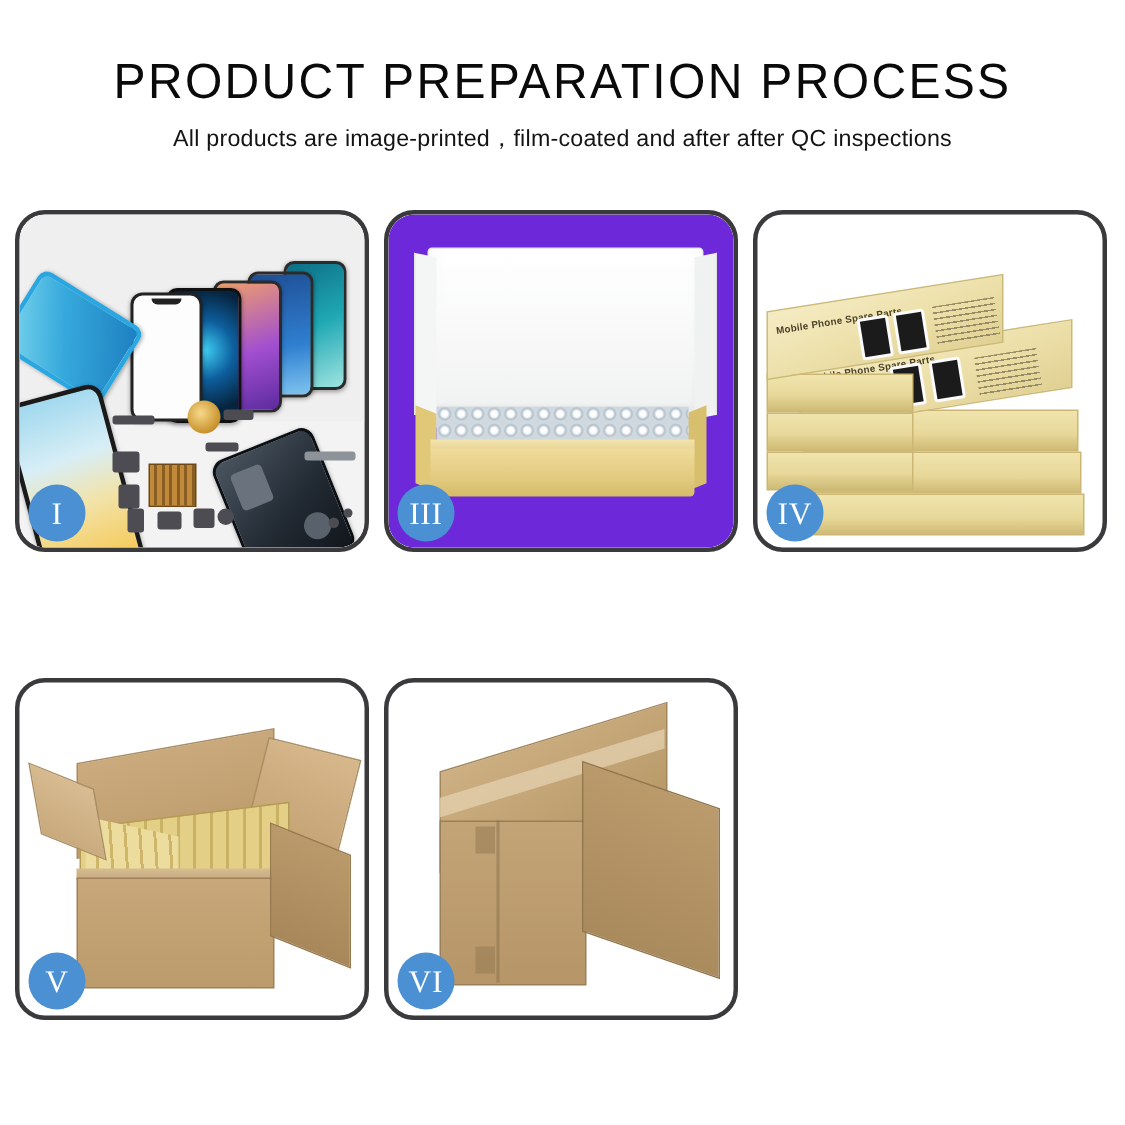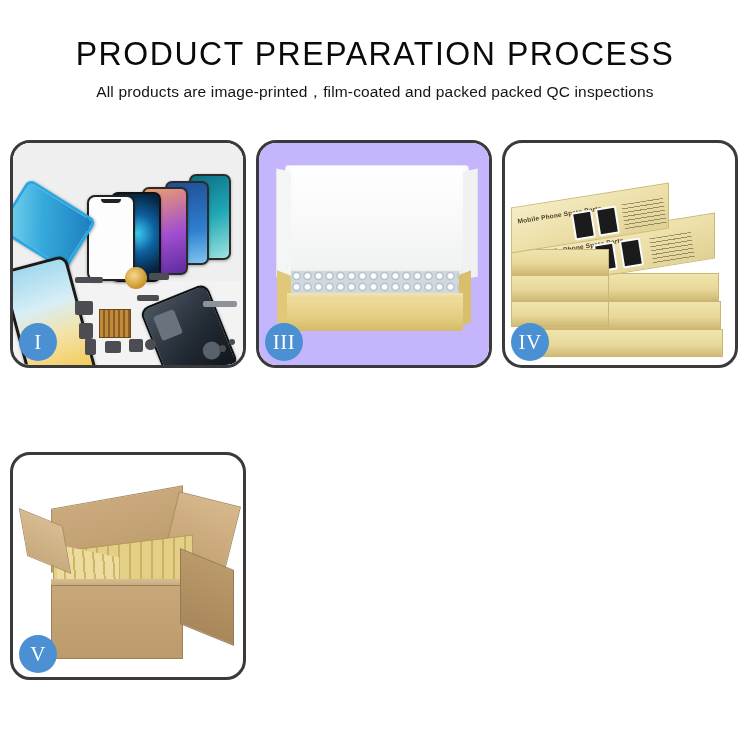--- a/index.html
+++ b/index.html
@@ -184,21 +184,21 @@
       radial-gradient(circle at 50% 50%, rgba(255,255,255,.55) 0 18%, rgba(160,176,188,.45) 36%, rgba(255,255,255,0) 55%);
     background-size: 17px 17px;
     background-position: 8px 8px;
   }
   .bubble-wrap .seam {
     position:absolute; left:0; right:0; top:58%; height:3px;
     background: linear-gradient(90deg, rgba(255,255,255,0), rgba(255,255,255,.9), rgba(255,255,255,0));
   }
 
   
-  .p3 { position:absolute; inset:0; background:#c4b5fd; }
+  .p3 { position:absolute; inset:0; background:#6d28d9; }
   .p3-lid {
     position:absolute; left:26px; top:22px; width:182px; height:118px;
     background: linear-gradient(180deg,#ffffff 0%,#f7f8f8 55%,#eceeee 100%);
     border:1px solid #e6e8e8;
     border-radius: 3px 3px 0 0;
     box-shadow: inset 0 -8px 14px rgba(0,0,0,.04);
   }
   .p3-lid::before {
     content:""; position:absolute; left:-10px; top:4px; width:14px; height:108px;
     background:#f4f5f5; transform: skewY(11deg); border-left:1px solid #e3e5e5;
@@ -353,21 +353,21 @@
   .c6-notch {
     position:absolute; width:13px; height:18px;
     background: rgba(150,122,82,.55);
   }
 </style>
 </head>
 <body>
 
 <div id="header">
   <div id="page-title">PRODUCT PREPARATION PROCESS</div>
-  <div id="page-subtitle">All products are image-printed，film-coated and packed packed QC inspections</div>
+  <div id="page-subtitle">All products are image-printed，film-coated and after after QC inspections</div>
 </div>
 
 <div id="panel-grid">
 
   <div class="panel">
     <div class="panel-inner">
       <div class="p1-bg"></div>
       <div class="p1-band"></div>
       <div class="phone ph-f"></div>
       <div class="phone ph-e"></div>
@@ -456,14 +456,26 @@
       <div class="c5-content"></div>
       <div class="c5-content2"></div>
       <div class="c5-flap-left"></div>
       <div class="c5-rim"></div>
       <div class="c5-body-front"></div>
       <div class="c5-body-right"></div>
       <div class="badge">V</div>
     </div>
   </div>
 
+  <div class="panel">
+    <div class="panel-inner p6">
+      <div class="c6-top"></div>
+      <div class="c6-tape-top"></div>
+      <div class="c6-front"></div>
+      <div class="c6-right"></div>
+      <div class="c6-seam"></div>
+      <div class="c6-notch" style="left:58px;top:96px;"></div>
+      <div class="c6-notch" style="left:58px;top:176px;"></div>
+      <div class="badge">VI</div>
+    </div>
+  </div>
 
 </div>
 
 </body></html>

